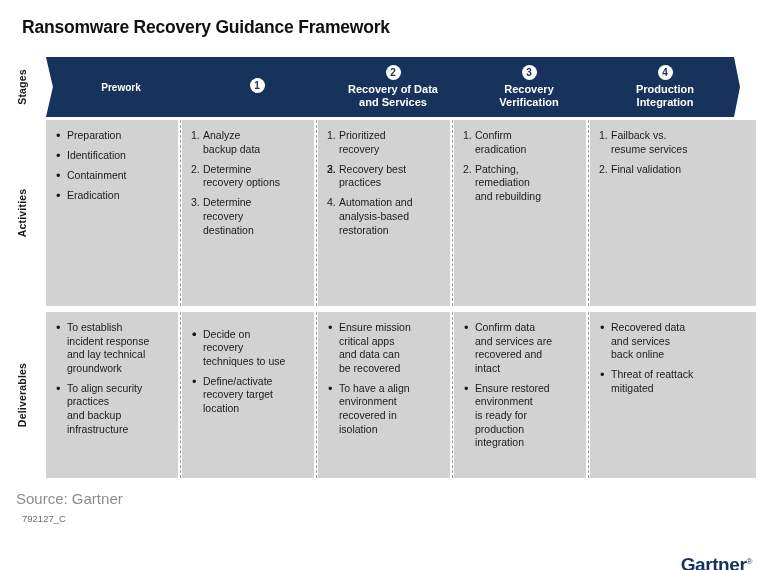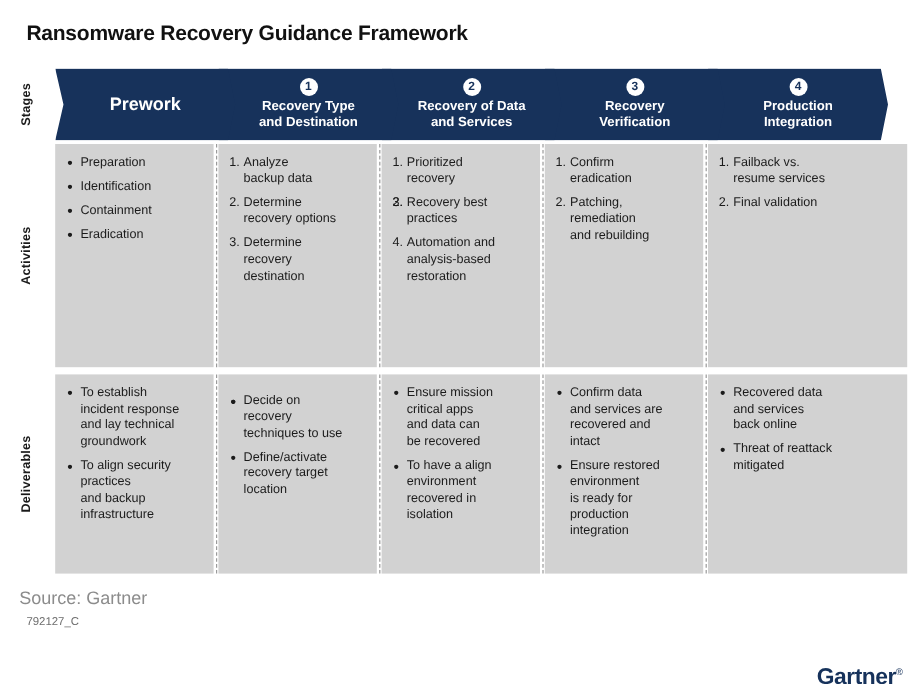--- a/index.html
+++ b/index.html
@@ -53,21 +53,21 @@
     width: 15px; height: 15px; border-radius: 50%;
     background: #ffffff; color: #17325B;
     font-size: 10px; font-weight: bold;
     display: flex; align-items: center; justify-content: center;
     margin-bottom: 3px; line-height: 1;
   }
   .chevron .stage-title {
     font-size: 11px; font-weight: bold; line-height: 13px;
     text-align: center; padding: 0 6px; white-space: pre-line;
   }
-  .chevron.first .stage-title { font-size: 15px; }
+  .chevron.first .stage-title { font-size: 10px; }
 
   
   .cell {
     position: absolute;
     background: #D2D2D2;
     padding: 9px 8px 8px 9px;
   }
   .cell ul { list-style: none; }
   .cell li {
     position: relative;
@@ -120,22 +120,20 @@
   <div class="axis-label" id="axis-deliverables">
     <span>Deliverables</span>
   </div>
 
   <div id="stage-band">
       <div class="chevron first" style="left: 0px; width: 150px; z-index: 10;">
         <div class="stage-title">Prework</div>
       </div>
       <div class="chevron mid" style="left: 136px; width: 150px; z-index: 9;">
         <div class="badge">1</div>
-        <div class="stage-title">Recovery Type
-and Destination</div>
       </div>
       <div class="chevron mid" style="left: 272px; width: 150px; z-index: 8;">
         <div class="badge">2</div>
         <div class="stage-title">Recovery of Data
 and Services</div>
       </div>
       <div class="chevron mid" style="left: 408px; width: 150px; z-index: 7;">
         <div class="badge">3</div>
         <div class="stage-title">Recovery
 Verification</div>

